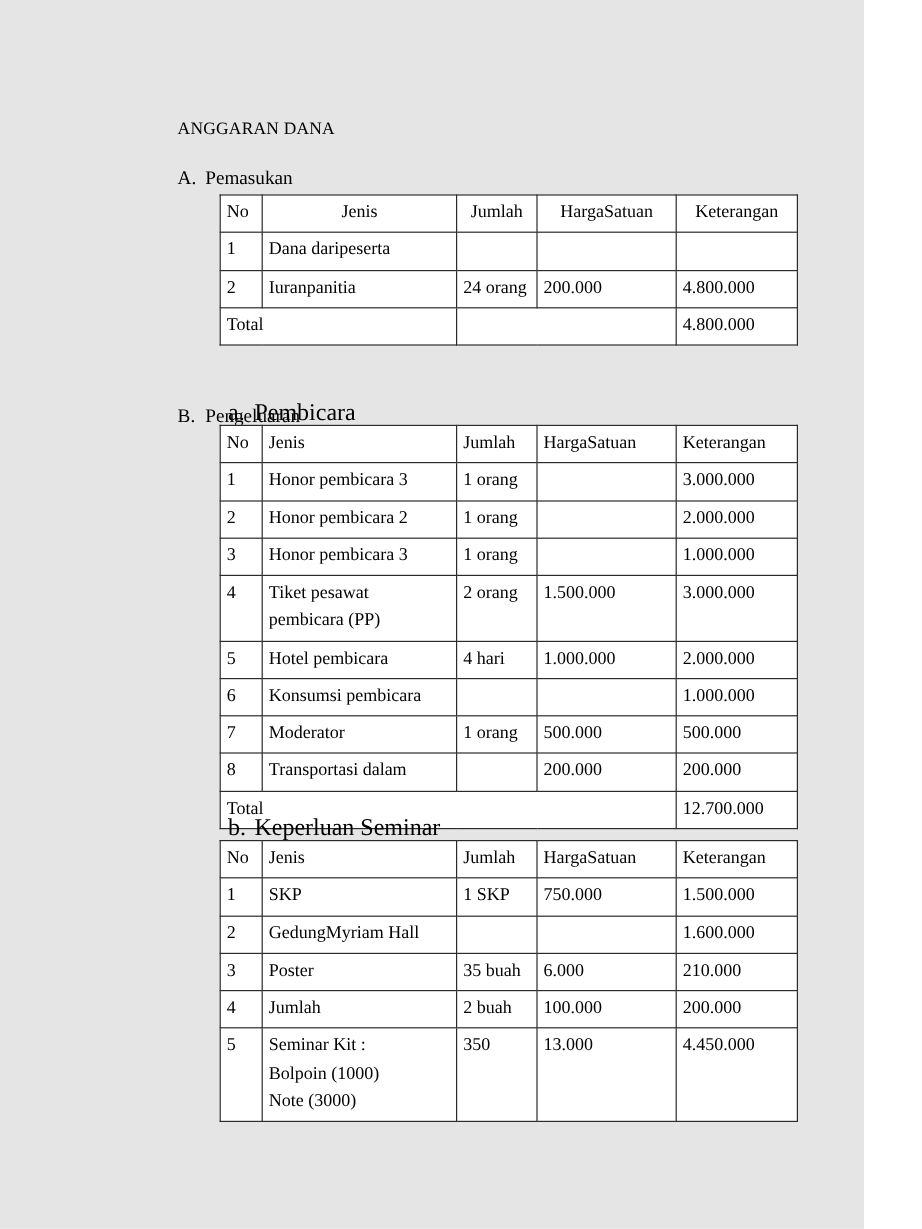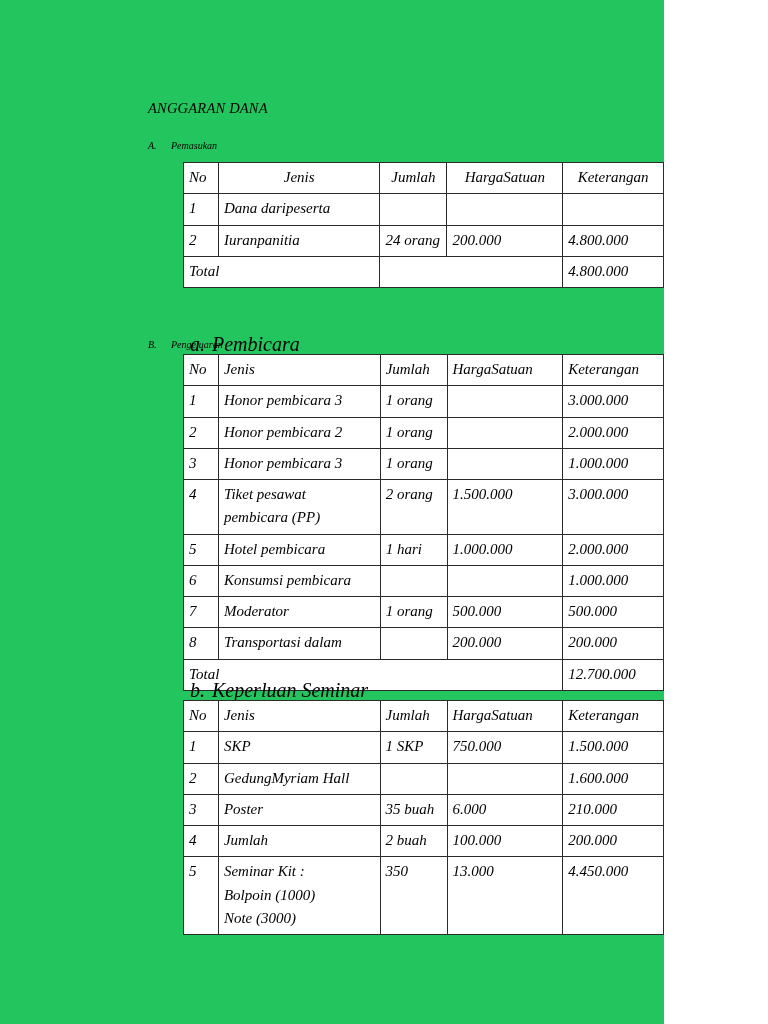--- a/index.html
+++ b/index.html
@@ -9,37 +9,36 @@
   }
   body {
     width: 768px;
     height: 1024px;
     font-family: "Liberation Serif", "DejaVu Serif", serif;
     color: #000000;
     overflow: hidden;
   }
   .page {
     position: relative;
-    width: 664px;
+    width: 720px;
     height: 1024px;
-    background: #22c55e;
+    background: #e5e5e5;
     box-sizing: border-box;
-    font-style: italic;
   }
   .doc-title {
     position: absolute;
     left: 148px;
     top: 100px;
     font-size: 14.5px;
     letter-spacing: 0.2px;
     white-space: nowrap;
   }
   .section-heading {
     position: absolute;
-    font-size: 10px;
+    font-size: 16px;
     white-space: nowrap;
   }
   .section-heading .marker {
     display: inline-block;
     width: 23px;
   }
   .sub-heading {
     position: absolute;
     font-size: 20px;
     white-space: nowrap;
@@ -185,21 +184,21 @@
           <span>Tiket pesawat</span>
           <span>pembicara (PP)</span>
         </td>
         <td>2 orang</td>
         <td>1.500.000</td>
         <td>3.000.000</td>
       </tr>
       <tr>
         <td>5</td>
         <td>Hotel pembicara</td>
-        <td>1 hari</td>
+        <td>4 hari</td>
         <td>1.000.000</td>
         <td>2.000.000</td>
       </tr>
       <tr>
         <td>6</td>
         <td>Konsumsi pembicara</td>
         <td></td>
         <td></td>
         <td>1.000.000</td>
       </tr>

